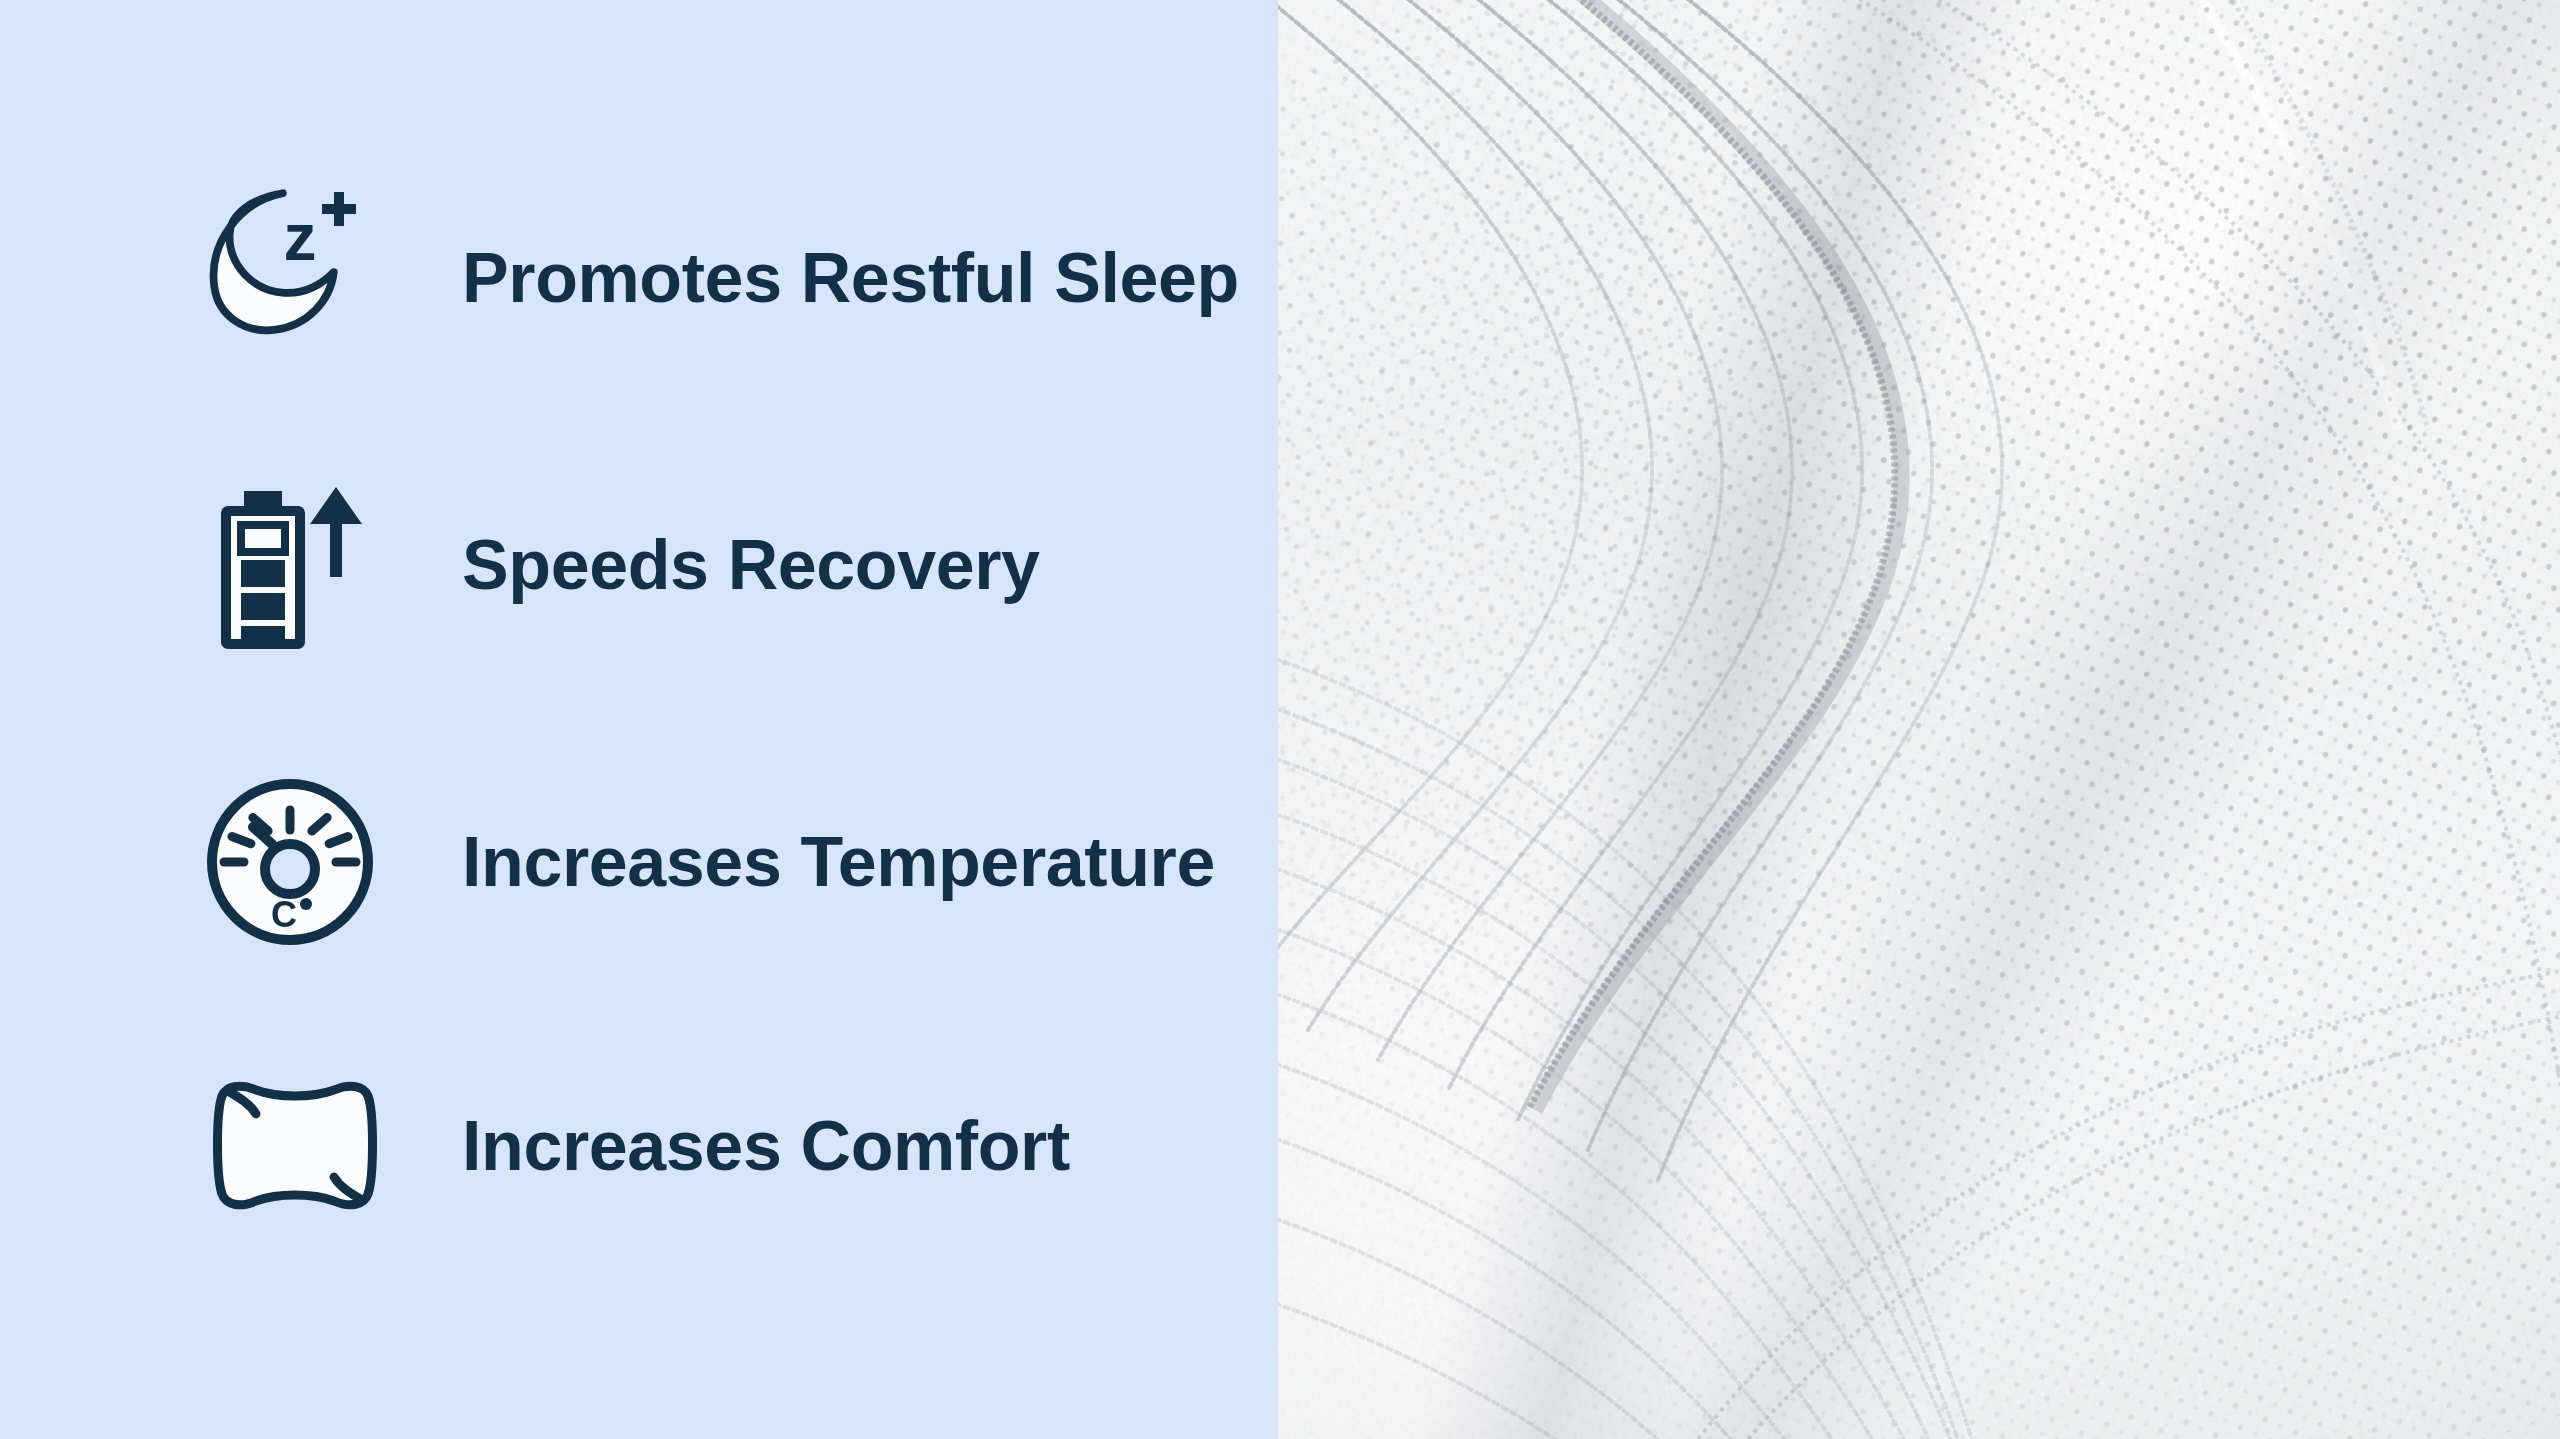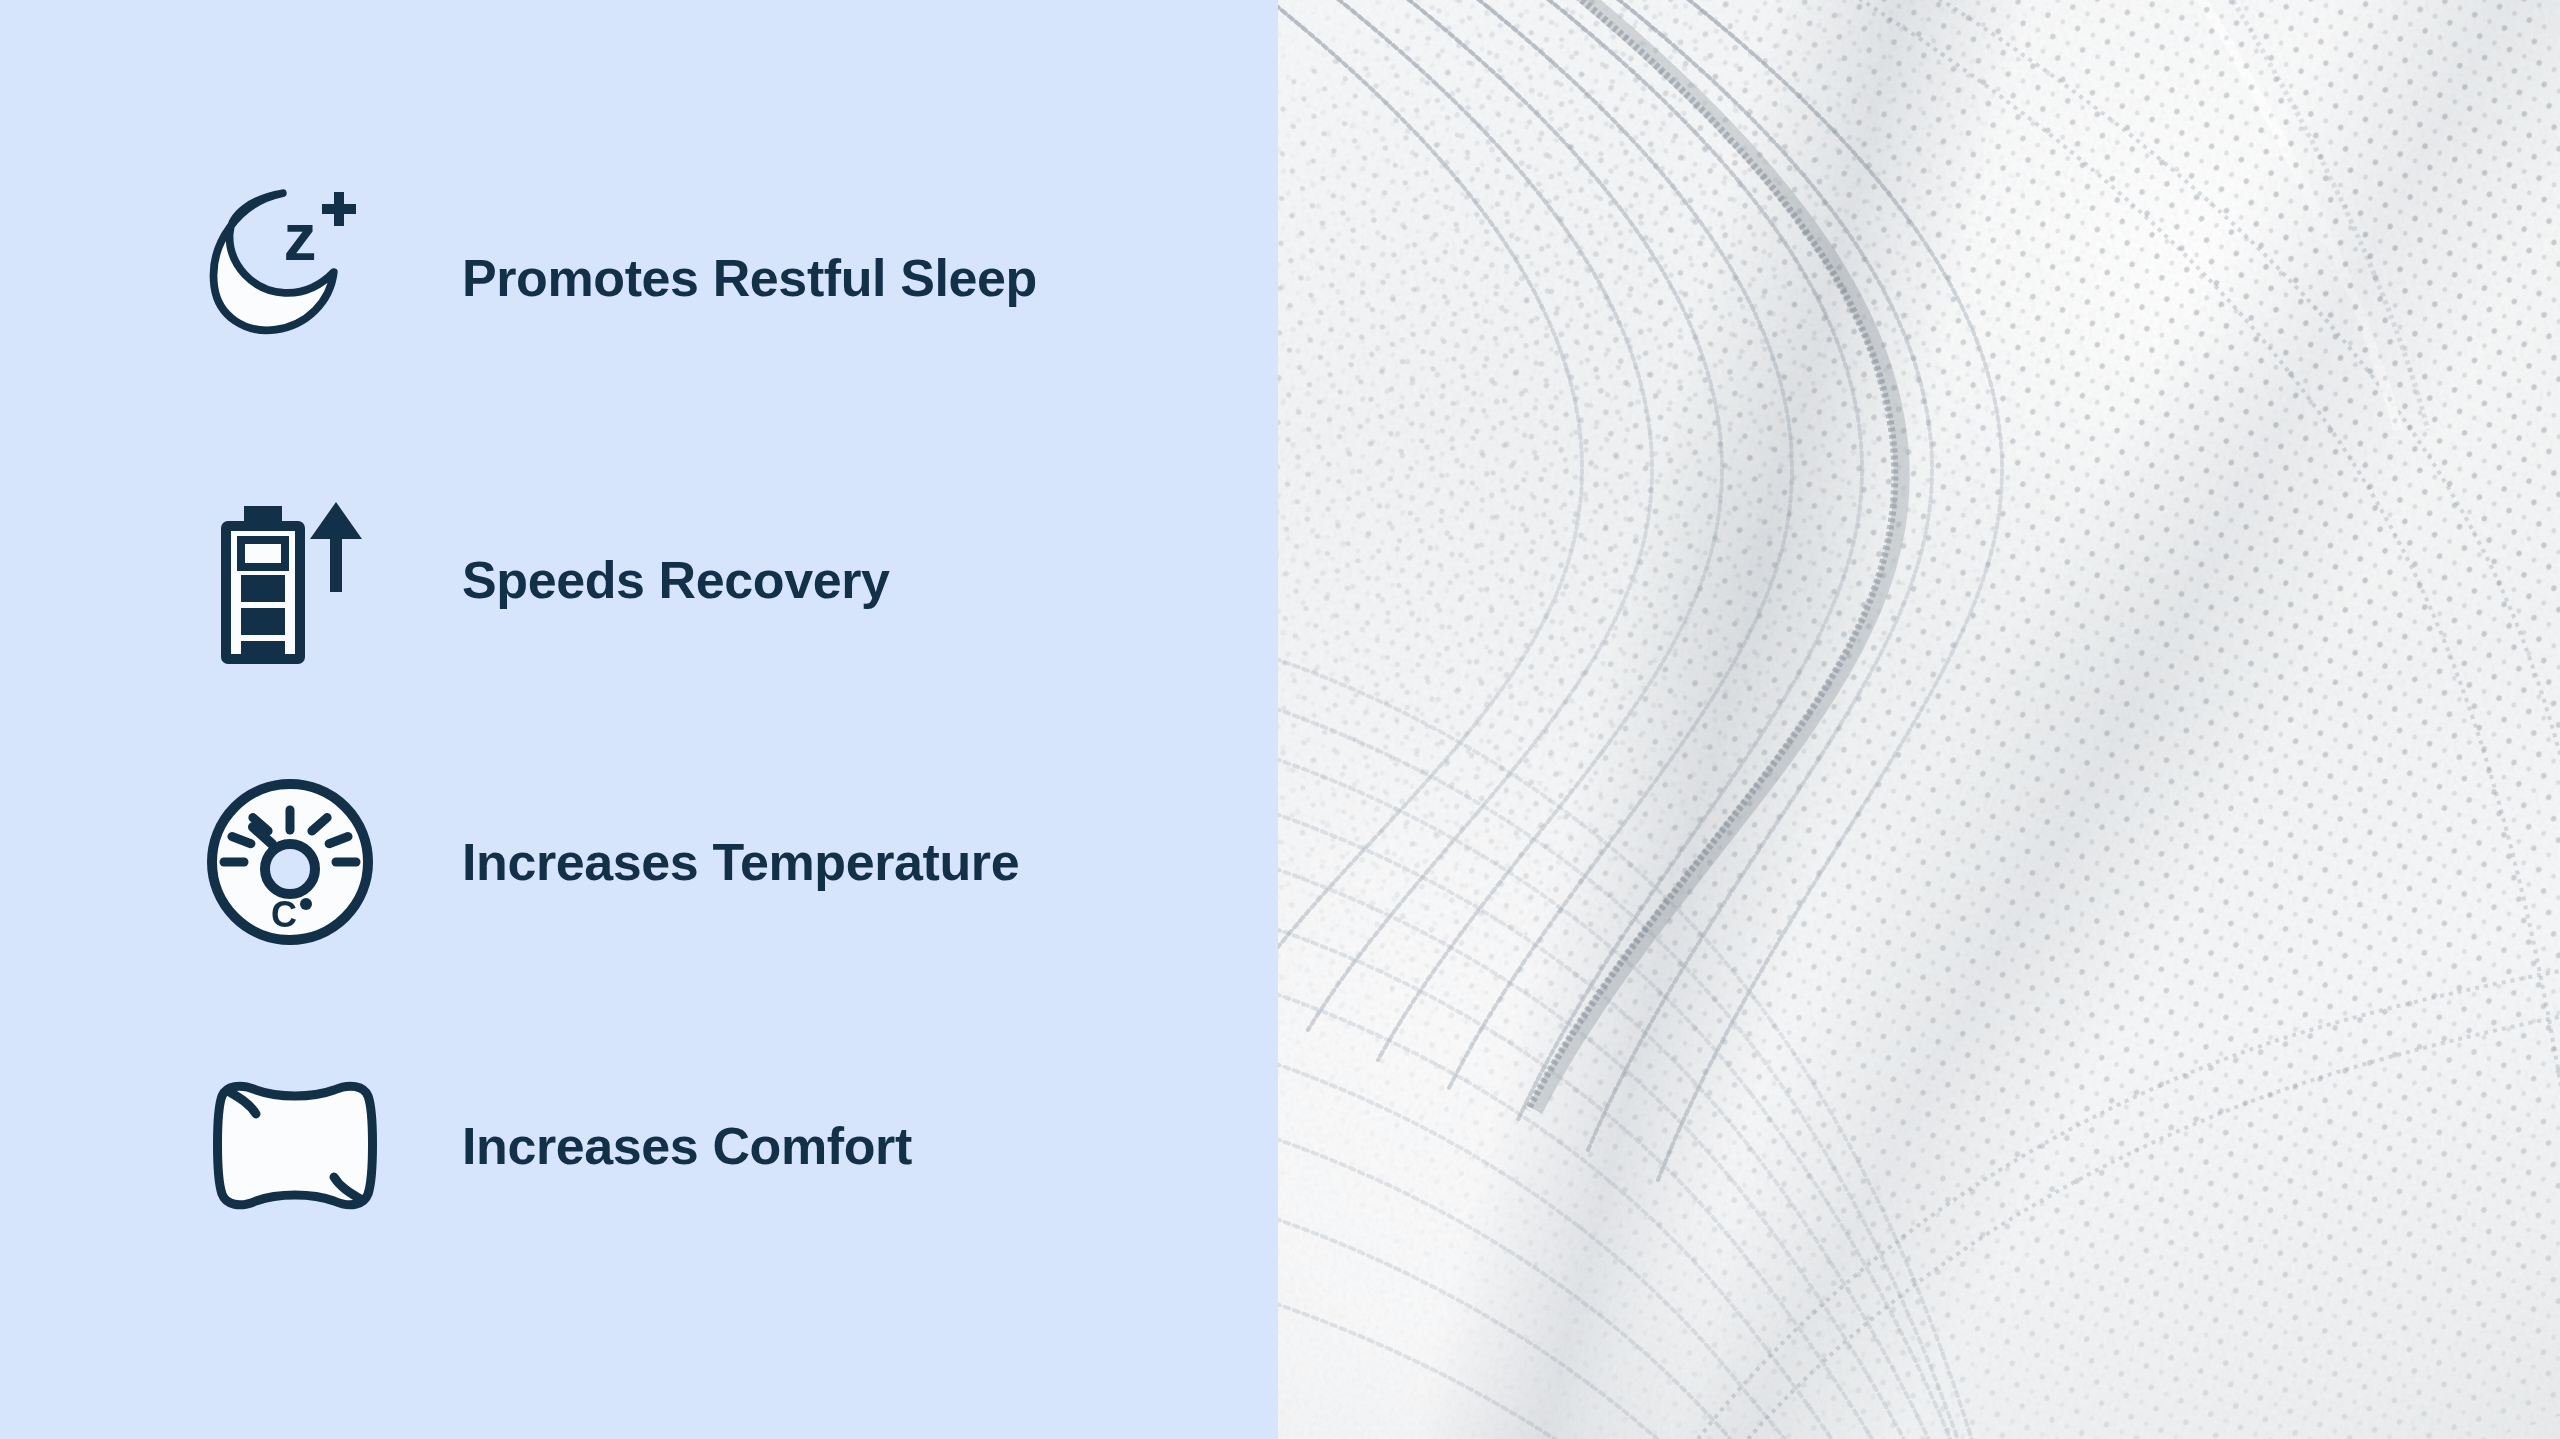--- a/index.html
+++ b/index.html
@@ -42,35 +42,35 @@
   .benefit-row {
     position: absolute;
     left: 200px;
     display: flex;
     flex-direction: row;
     align-items: center;
     height: 200px;
   }
 
   .benefit-row.r0 { top: 178px; }
-  .benefit-row.r1 { top: 480px; }
+  .benefit-row.r1 { top: 465px; }
   .benefit-row.r2 { top: 762px; }
   .benefit-row.r3 { top: 1046px; }
 
   .icon-slot {
     width: 200px;
     height: 200px;
     display: flex;
     align-items: center;
     justify-content: flex-start;
     flex: 0 0 200px;
   }
 
   .benefit-label {
-    font-size: 52px;
+    font-size: 70px;
     font-weight: 700;
     color: #123047;
     letter-spacing: -0.4px;
     white-space: nowrap;
     margin-left: 62px;
     line-height: 1;
   }
 
   
   .right-panel {

